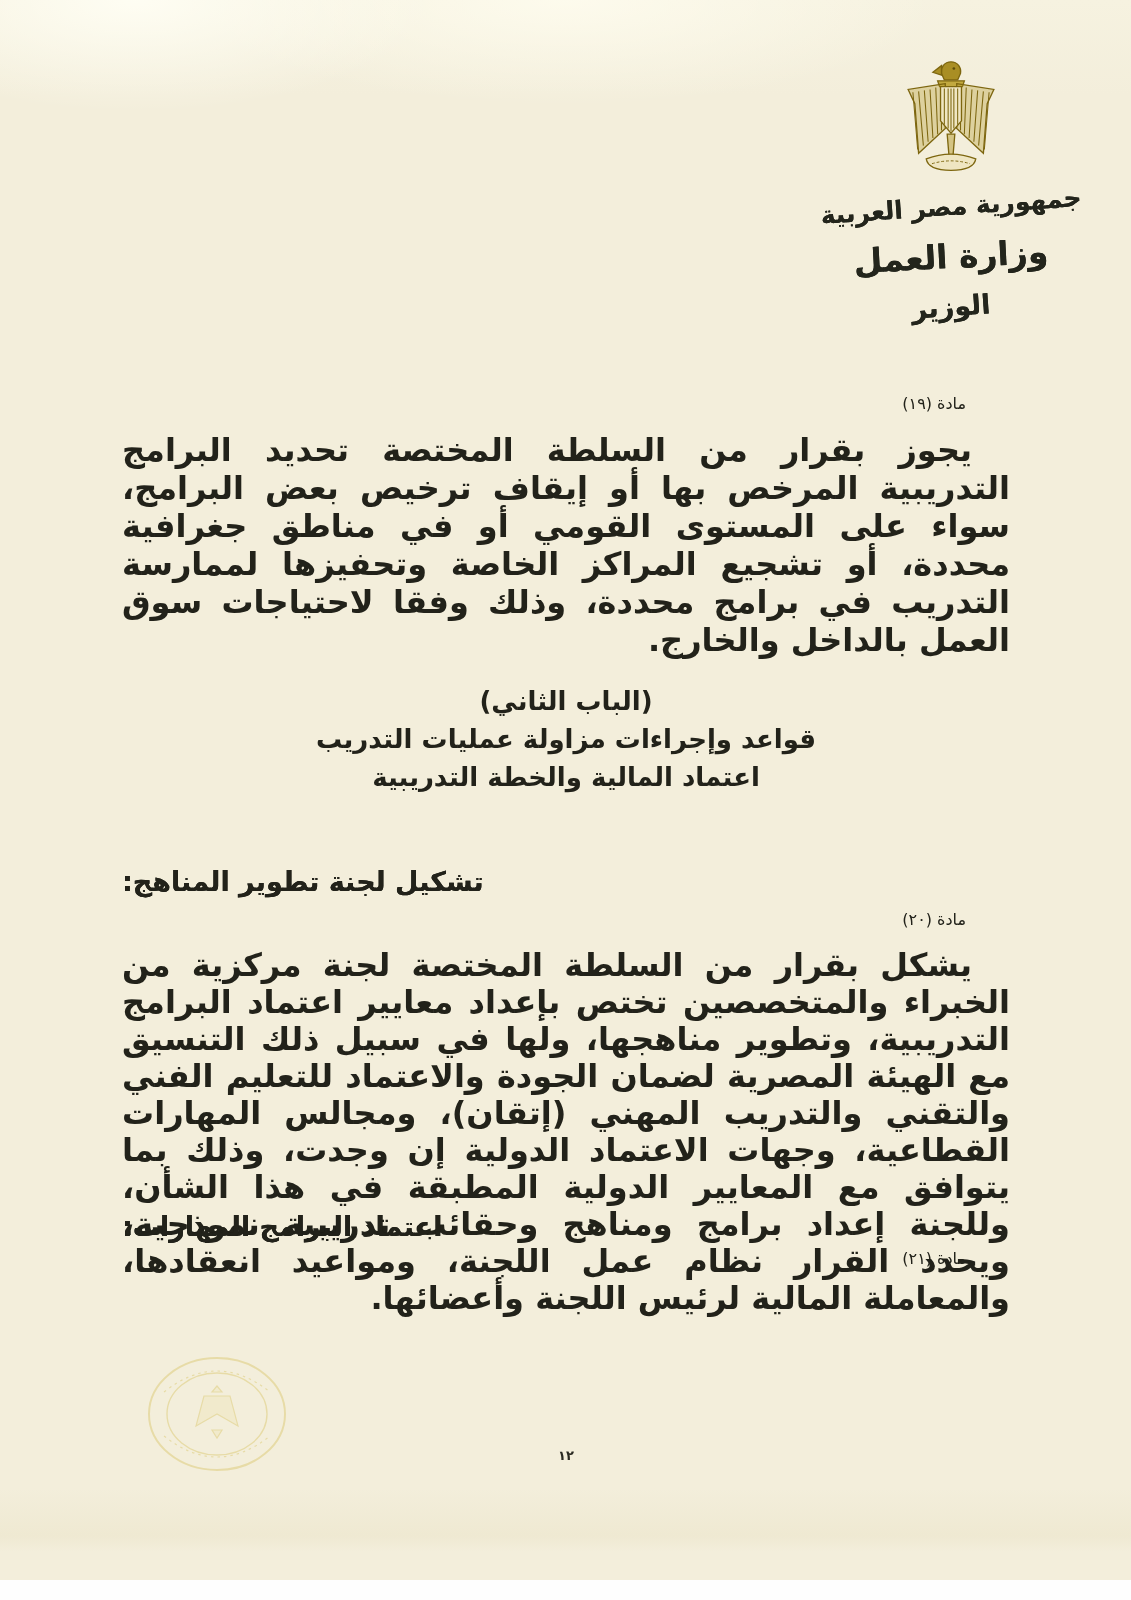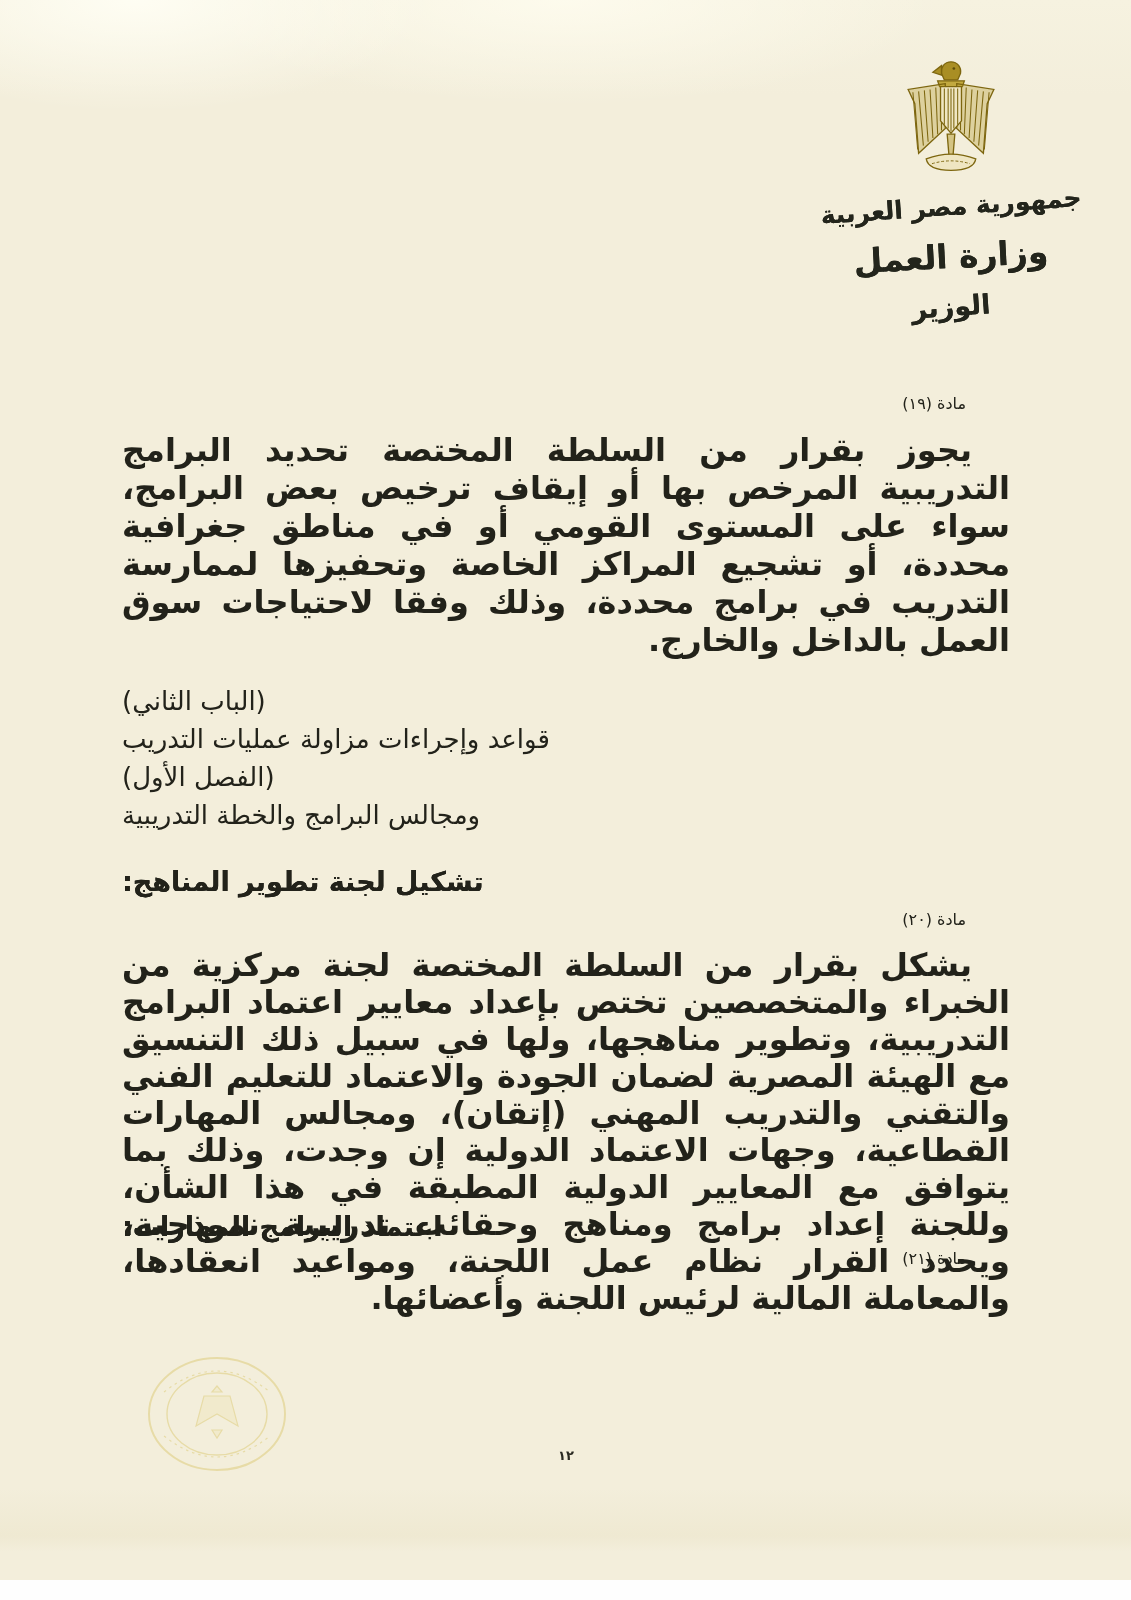--- a/index.html
+++ b/index.html
@@ -69,23 +69,23 @@
     font-size: 32px;
     font-weight: 700;
     line-height: 38px;
     text-align: justify;
     text-indent: 38px;
     color: #22221a;
   }
   .para.tight { line-height: 37px; }
 
   .center-block {
-    text-align: left;
+    text-align: center;
     font-size: 26px;
-    font-weight: 400;
+    font-weight: 700;
     line-height: 38px;
   }
 
   .side-heading {
     font-size: 27px;
     font-weight: 700;
     text-align: left;
     text-shadow: 0 0 .5px #1d1d16;
   }
 
@@ -146,22 +146,21 @@
 
     <div class="abs label-indent" style="top:394px;">
       <span class="lbl">مادة (١٩)</span>
     </div>
 
     <div class="abs para" style="top:431px;">يجوز بقرار من السلطة المختصة تحديد البرامج التدريبية المرخص بها أو إيقاف ترخيص بعض البرامج، سواء على المستوى القومي أو في مناطق جغرافية محددة، أو تشجيع المراكز الخاصة وتحفيزها لممارسة التدريب في برامج محددة، وذلك وفقا لاحتياجات سوق العمل بالداخل والخارج.</div>
 
     <div class="abs center-block" style="top:682px;">
       <div>(الباب الثاني)</div>
       <div>قواعد وإجراءات مزاولة عمليات التدريب</div>
-      <div>(الفصل الأول)</div>
-      <div>ومجالس البرامج والخطة التدريبية</div>
+      <div>اعتماد المالية والخطة التدريبية</div>
     </div>
 
     <div class="abs side-heading" style="top:866px;">تشكيل لجنة تطوير المناهج:</div>
 
     <div class="abs label-indent" style="top:910px;text-align:right;">
       <span class="lbl">مادة (٢٠)</span>
     </div>
 
     <div class="abs para tight" style="top:947px;">يشكل بقرار من السلطة المختصة لجنة مركزية من الخبراء والمتخصصين تختص بإعداد معايير اعتماد البرامج التدريبية، وتطوير مناهجها، ولها في سبيل ذلك التنسيق مع الهيئة المصرية لضمان الجودة والاعتماد للتعليم الفني والتقني والتدريب المهني (إتقان)، ومجالس المهارات القطاعية، وجهات الاعتماد الدولية إن وجدت، وذلك بما يتوافق مع المعايير الدولية المطبقة في هذا الشأن، وللجنة إعداد برامج ومناهج وحقائب تدريبية نموذجية، ويحدد القرار نظام عمل اللجنة، ومواعيد انعقادها، والمعاملة المالية لرئيس اللجنة وأعضائها.</div>
 

